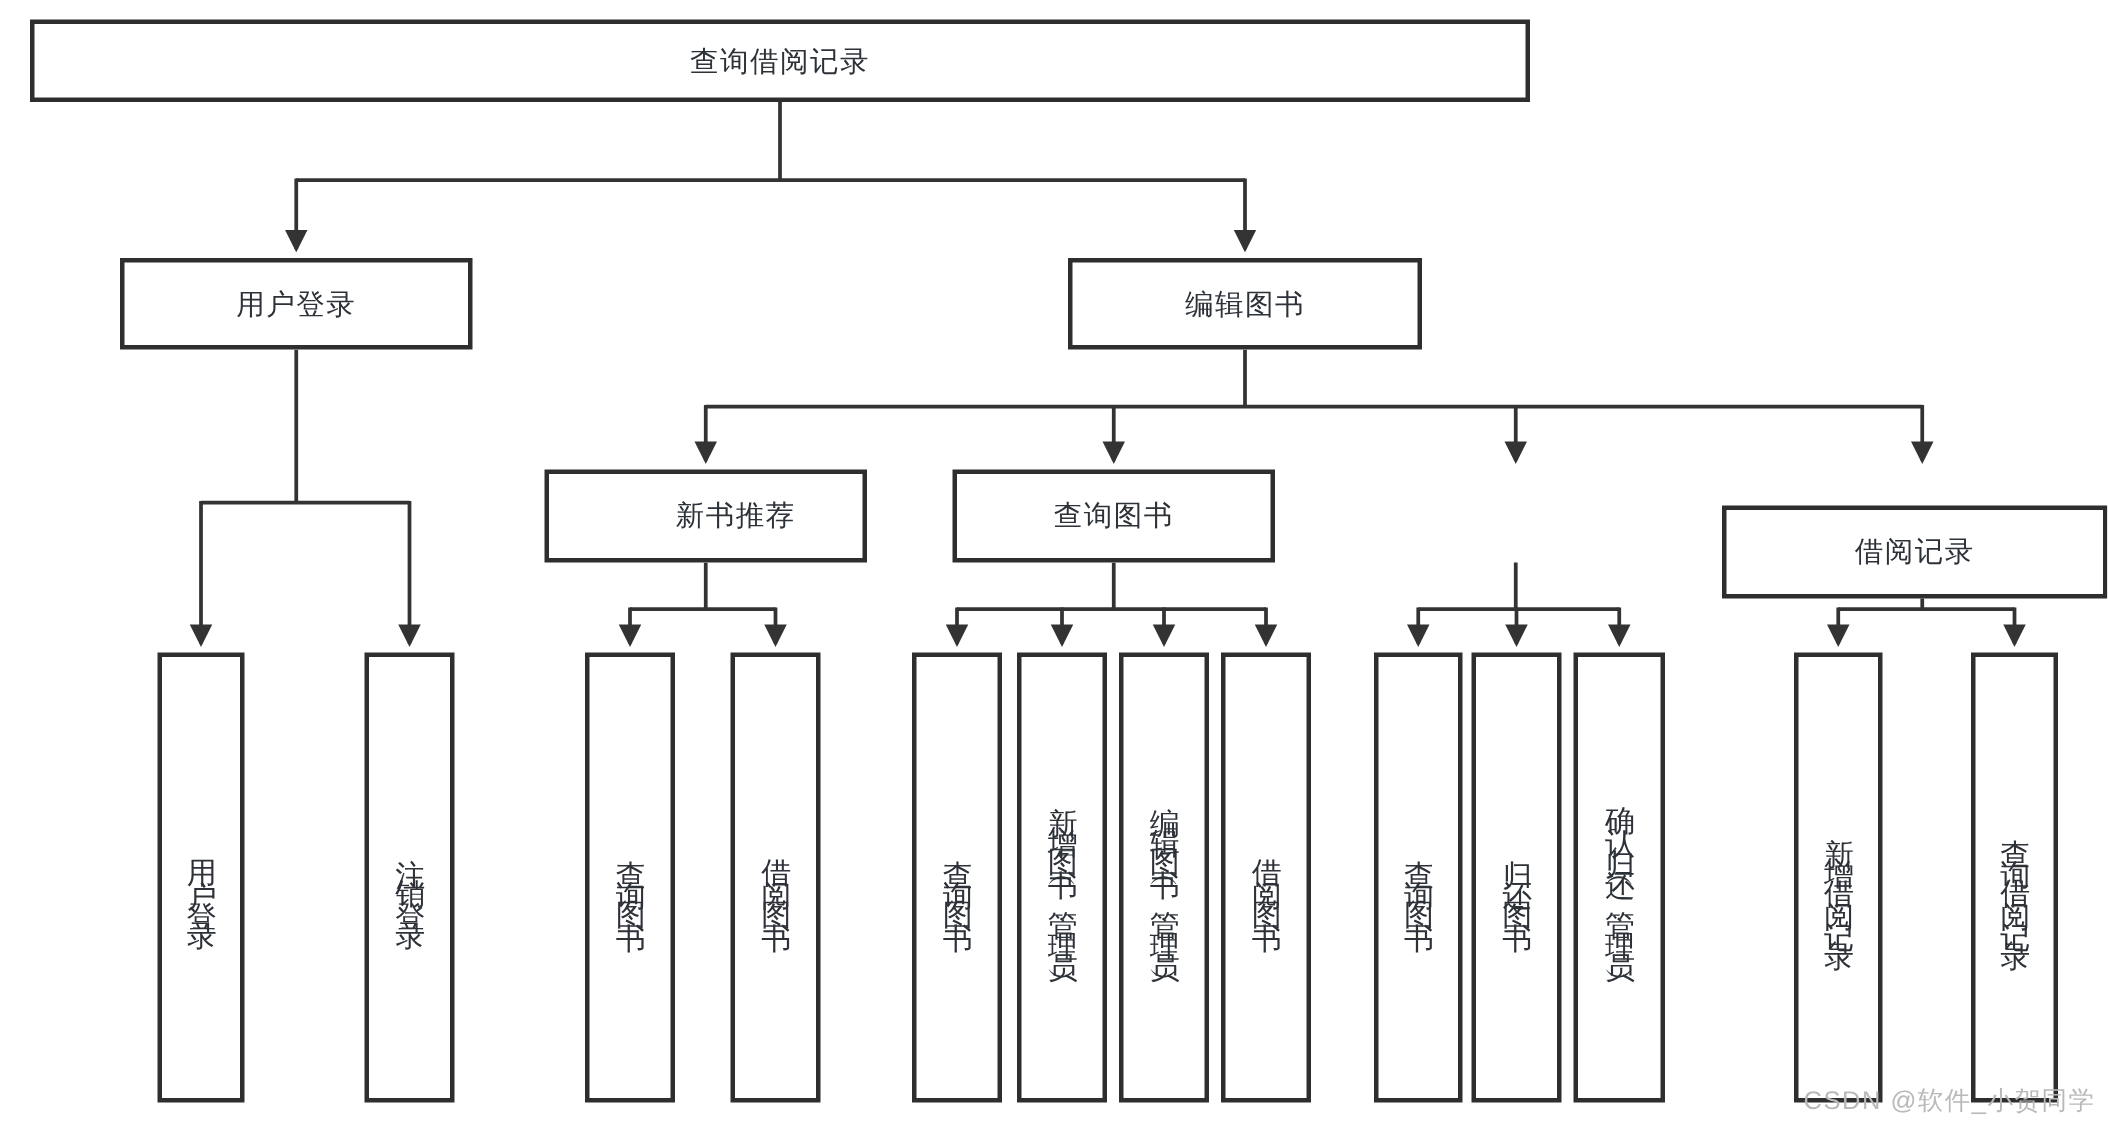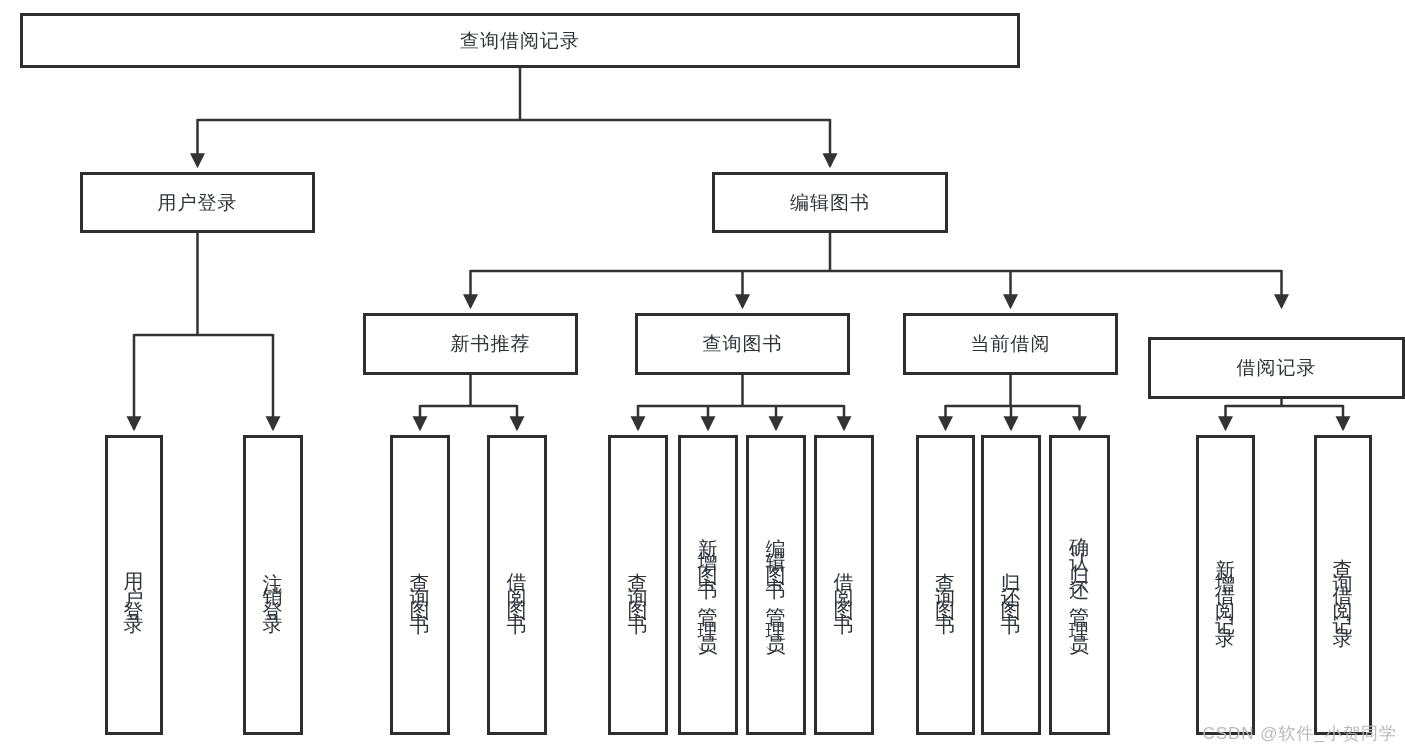--- a/index.html
+++ b/index.html
@@ -111,21 +111,20 @@
     </g>
   </svg>
 
   <div class="node" style="left:20px; top:13px; width:1000px; height:55px;">查询借阅记录</div>
 
   <div class="node" style="left:80px; top:172px; width:235px; height:61px;">用户登录</div>
   <div class="node" style="left:712px; top:172px; width:236px; height:61px;">编辑图书</div>
 
   <div class="node" style="left:363px; top:313px; width:215px; height:62px;padding-left:40px;">新书推荐</div>
   <div class="node" style="left:635px; top:313px; width:215px; height:62px;">查询图书</div>
-  <div class="node" style="left:903px; top:313px; width:215px; height:62px;">当前借阅</div>
   <div class="node" style="left:1148px; top:313px; width:257px; height:62px;margin-top:24px;">借阅记录</div>
 
   <div class="node leaf" style="left:105px; top:435px; width:58px; height:300px;">
     <span>用户登录</span>
   </div>
   <div class="node leaf" style="left:243px; top:435px; width:60px; height:300px;">
     <span>注销登录</span>
   </div>
 
   <div class="node leaf" style="left:390px; top:435px; width:60px; height:300px;">

